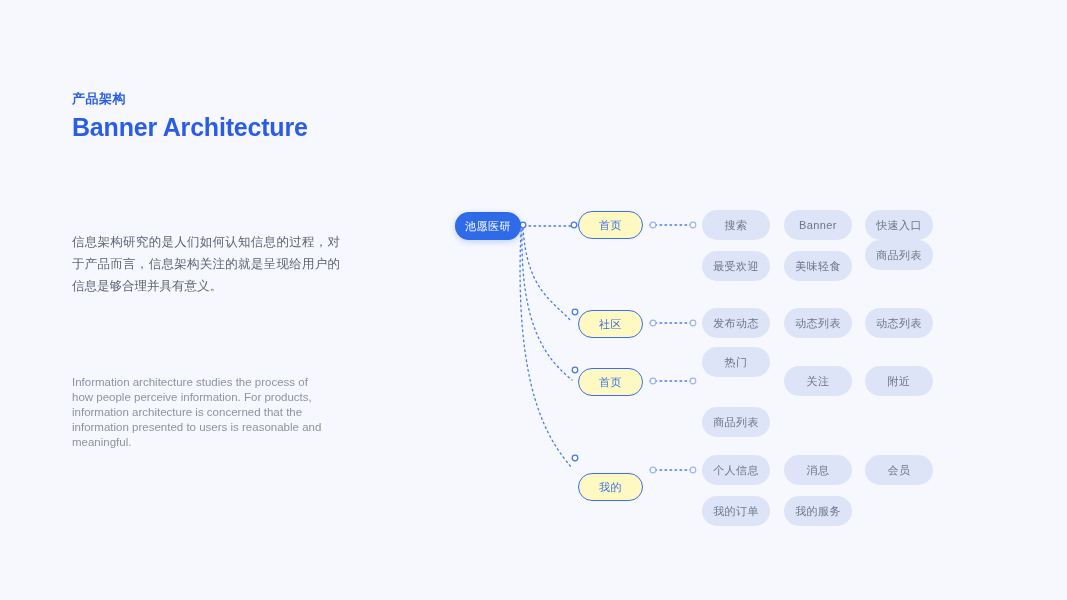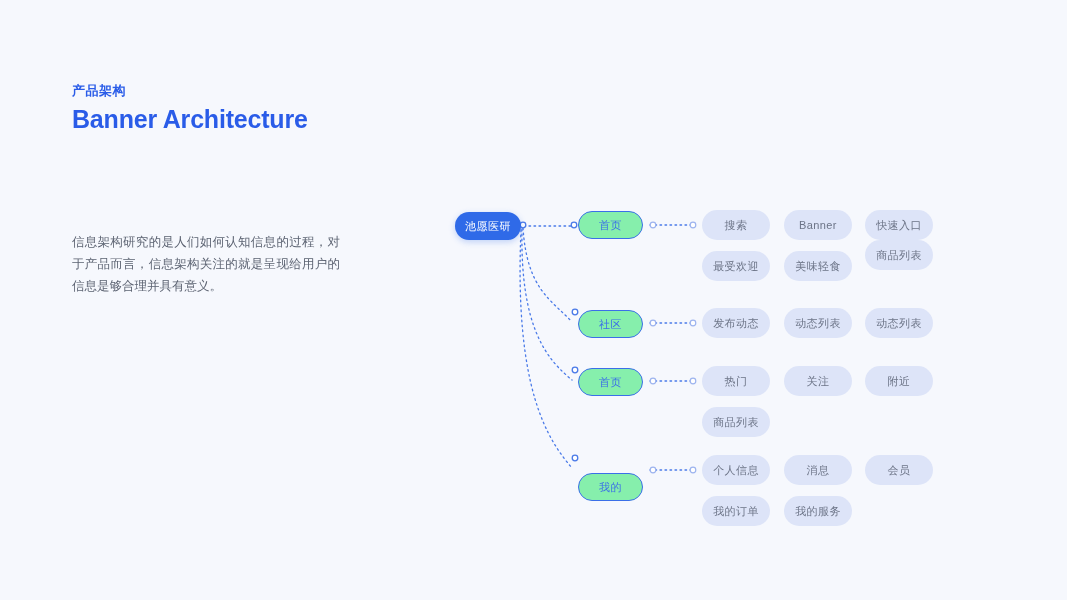--- a/index.html
+++ b/index.html
@@ -21,21 +21,21 @@
     left: 72px;
     top: 74px;
     width: 300px;
   }
   .title-cn {
     font-size: 13px;
     font-weight: bold;
     color: #2a5ce8;
     letter-spacing: 0.5px;
     line-height: 18px;
-    margin: 8px 0 4px 0;
+    margin: 16px 0 4px 0;
   }
   .title-en {
     font-size: 25px;
     font-weight: bold;
     color: #2a5ce8;
     letter-spacing: -0.2px;
     line-height: 30px;
     margin: 0;
   }
 
@@ -96,21 +96,21 @@
     color: #ffffff;
     font-size: 11px;
     letter-spacing: 0.5px;
     box-shadow: 0 2px 6px rgba(47,106,232,0.28);
   }
 
   .branch-node {
     left: 578px;
     width: 65px;
     height: 28px;
-    background: #86efac;
+    background: #fef9c3;
     border: 1.4px solid #3b6fe8;
     color: #3b6fe8;
     font-size: 11px;
     letter-spacing: 0.5px;
   }
   .branch-1 { top: 211px; }
   .branch-2 { top: 310px; }
   .branch-3 { top: 368px; }
   .branch-4 { top: 473px; }
 
@@ -129,20 +129,21 @@
 </head>
 <body>
 
 <div class="left-col">
   <div class="title-cn">产品架构</div>
   <h1 class="title-en">Banner Architecture</h1>
 </div>
 
 <div class="body-block">
   <p class="para-cn">信息架构研究的是人们如何认知信息的过程，对于产品而言，信息架构关注的就是呈现给用户的信息是够合理并具有意义。</p>
+  <p class="para-en">Information architecture studies the process of how people perceive information. For products, information architecture is concerned that the information presented to users is reasonable and meaningful.</p>
 </div>
 
 <div class="diagram">
 
   <svg class="links" viewBox="0 0 1067 600">
     <g fill="none" stroke="#4a7ae8" stroke-width="1.3" stroke-linecap="round" stroke-dasharray="1.6 3.4">
 
       <path d="M 524 226 L 572 226"></path>
 
       <path d="M 523 228 C 527 290 552 300 572 322"></path>
@@ -185,21 +186,21 @@
   <div class="node leaf-node leaf-c0" style="top:251px">最受欢迎</div>
   <div class="node leaf-node leaf-c1" style="top:251px">美味轻食</div>
   <div class="node leaf-node leaf-c2" style="top:240px">商品列表</div>
 
   <div class="node branch-node branch-2">社区</div>
   <div class="node leaf-node leaf-c0" style="top:308px">发布动态</div>
   <div class="node leaf-node leaf-c1" style="top:308px">动态列表</div>
   <div class="node leaf-node leaf-c2" style="top:308px">动态列表</div>
 
   <div class="node branch-node branch-3">首页</div>
-  <div class="node leaf-node leaf-c0" style="top:366px">热门</div>
+  <div class="node leaf-node leaf-c0" style="top:347px">热门</div>
   <div class="node leaf-node leaf-c1" style="top:366px">关注</div>
   <div class="node leaf-node leaf-c2" style="top:366px">附近</div>
   <div class="node leaf-node leaf-c0" style="top:407px">商品列表</div>
 
   <div class="node branch-node branch-4">我的</div>
   <div class="node leaf-node leaf-c0" style="top:455px">个人信息</div>
   <div class="node leaf-node leaf-c1" style="top:455px">消息</div>
   <div class="node leaf-node leaf-c2" style="top:455px">会员</div>
   <div class="node leaf-node leaf-c0" style="top:496px">我的订单</div>
   <div class="node leaf-node leaf-c1" style="top:496px">我的服务</div>

